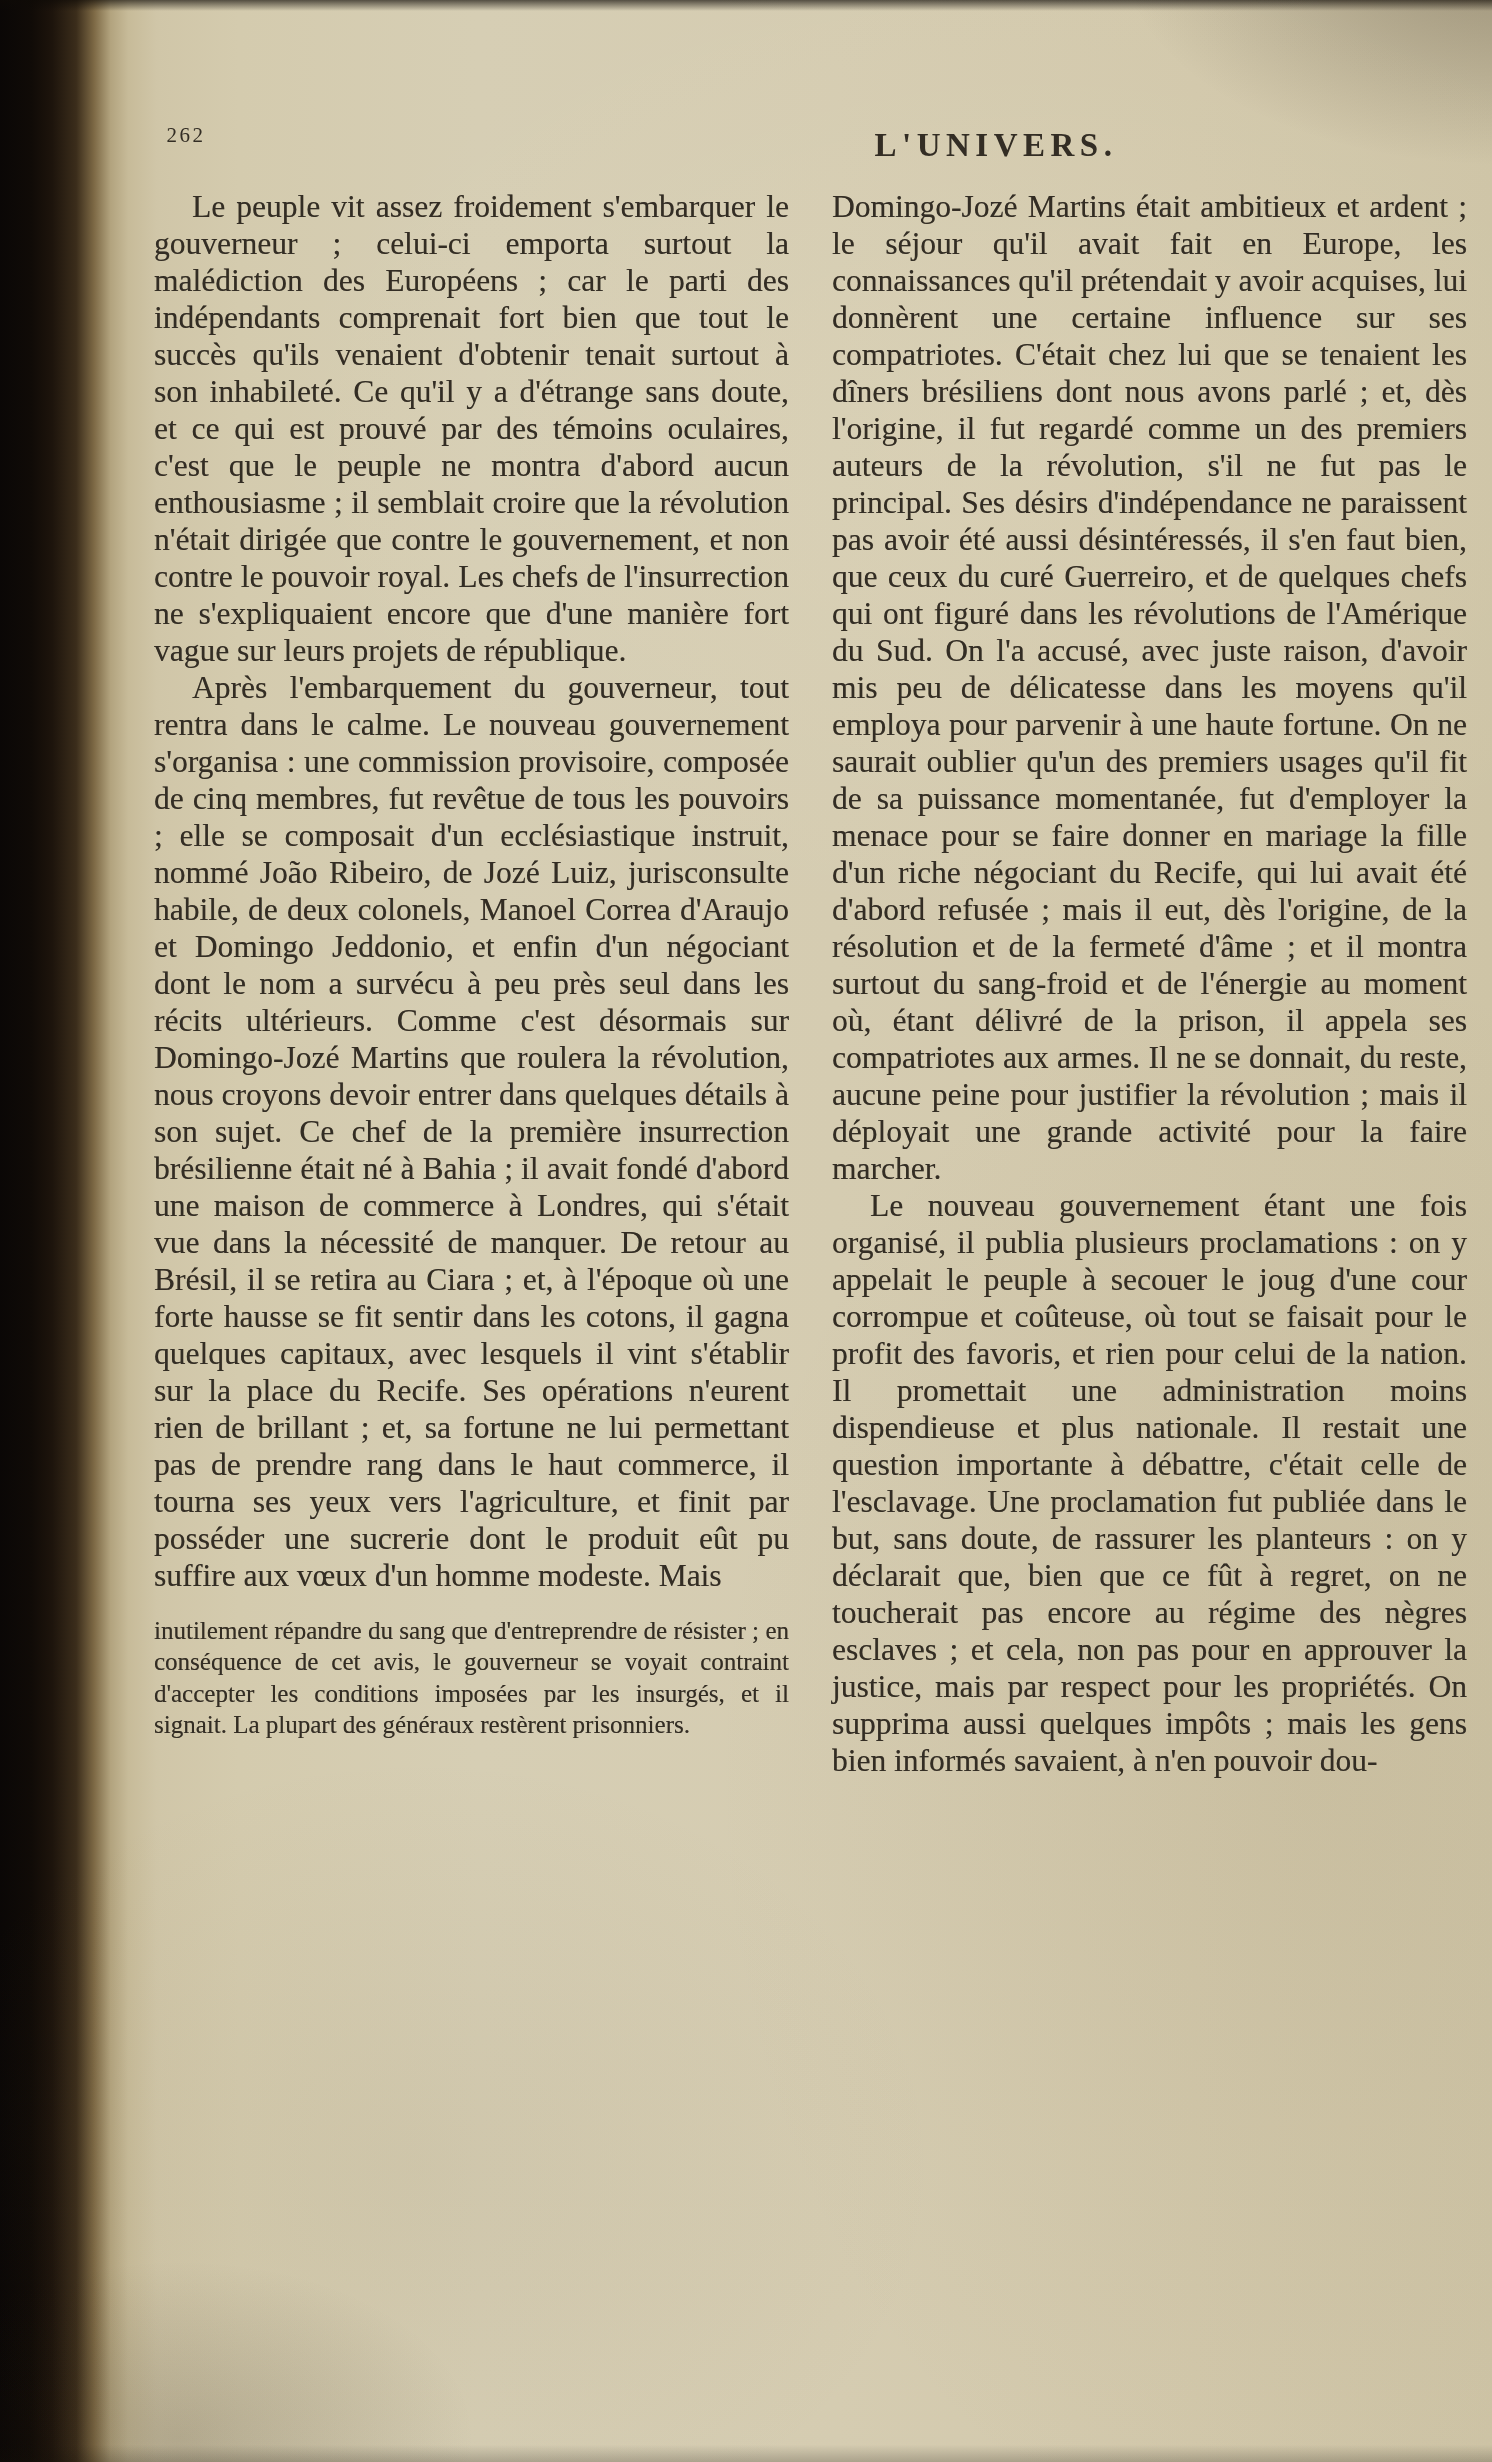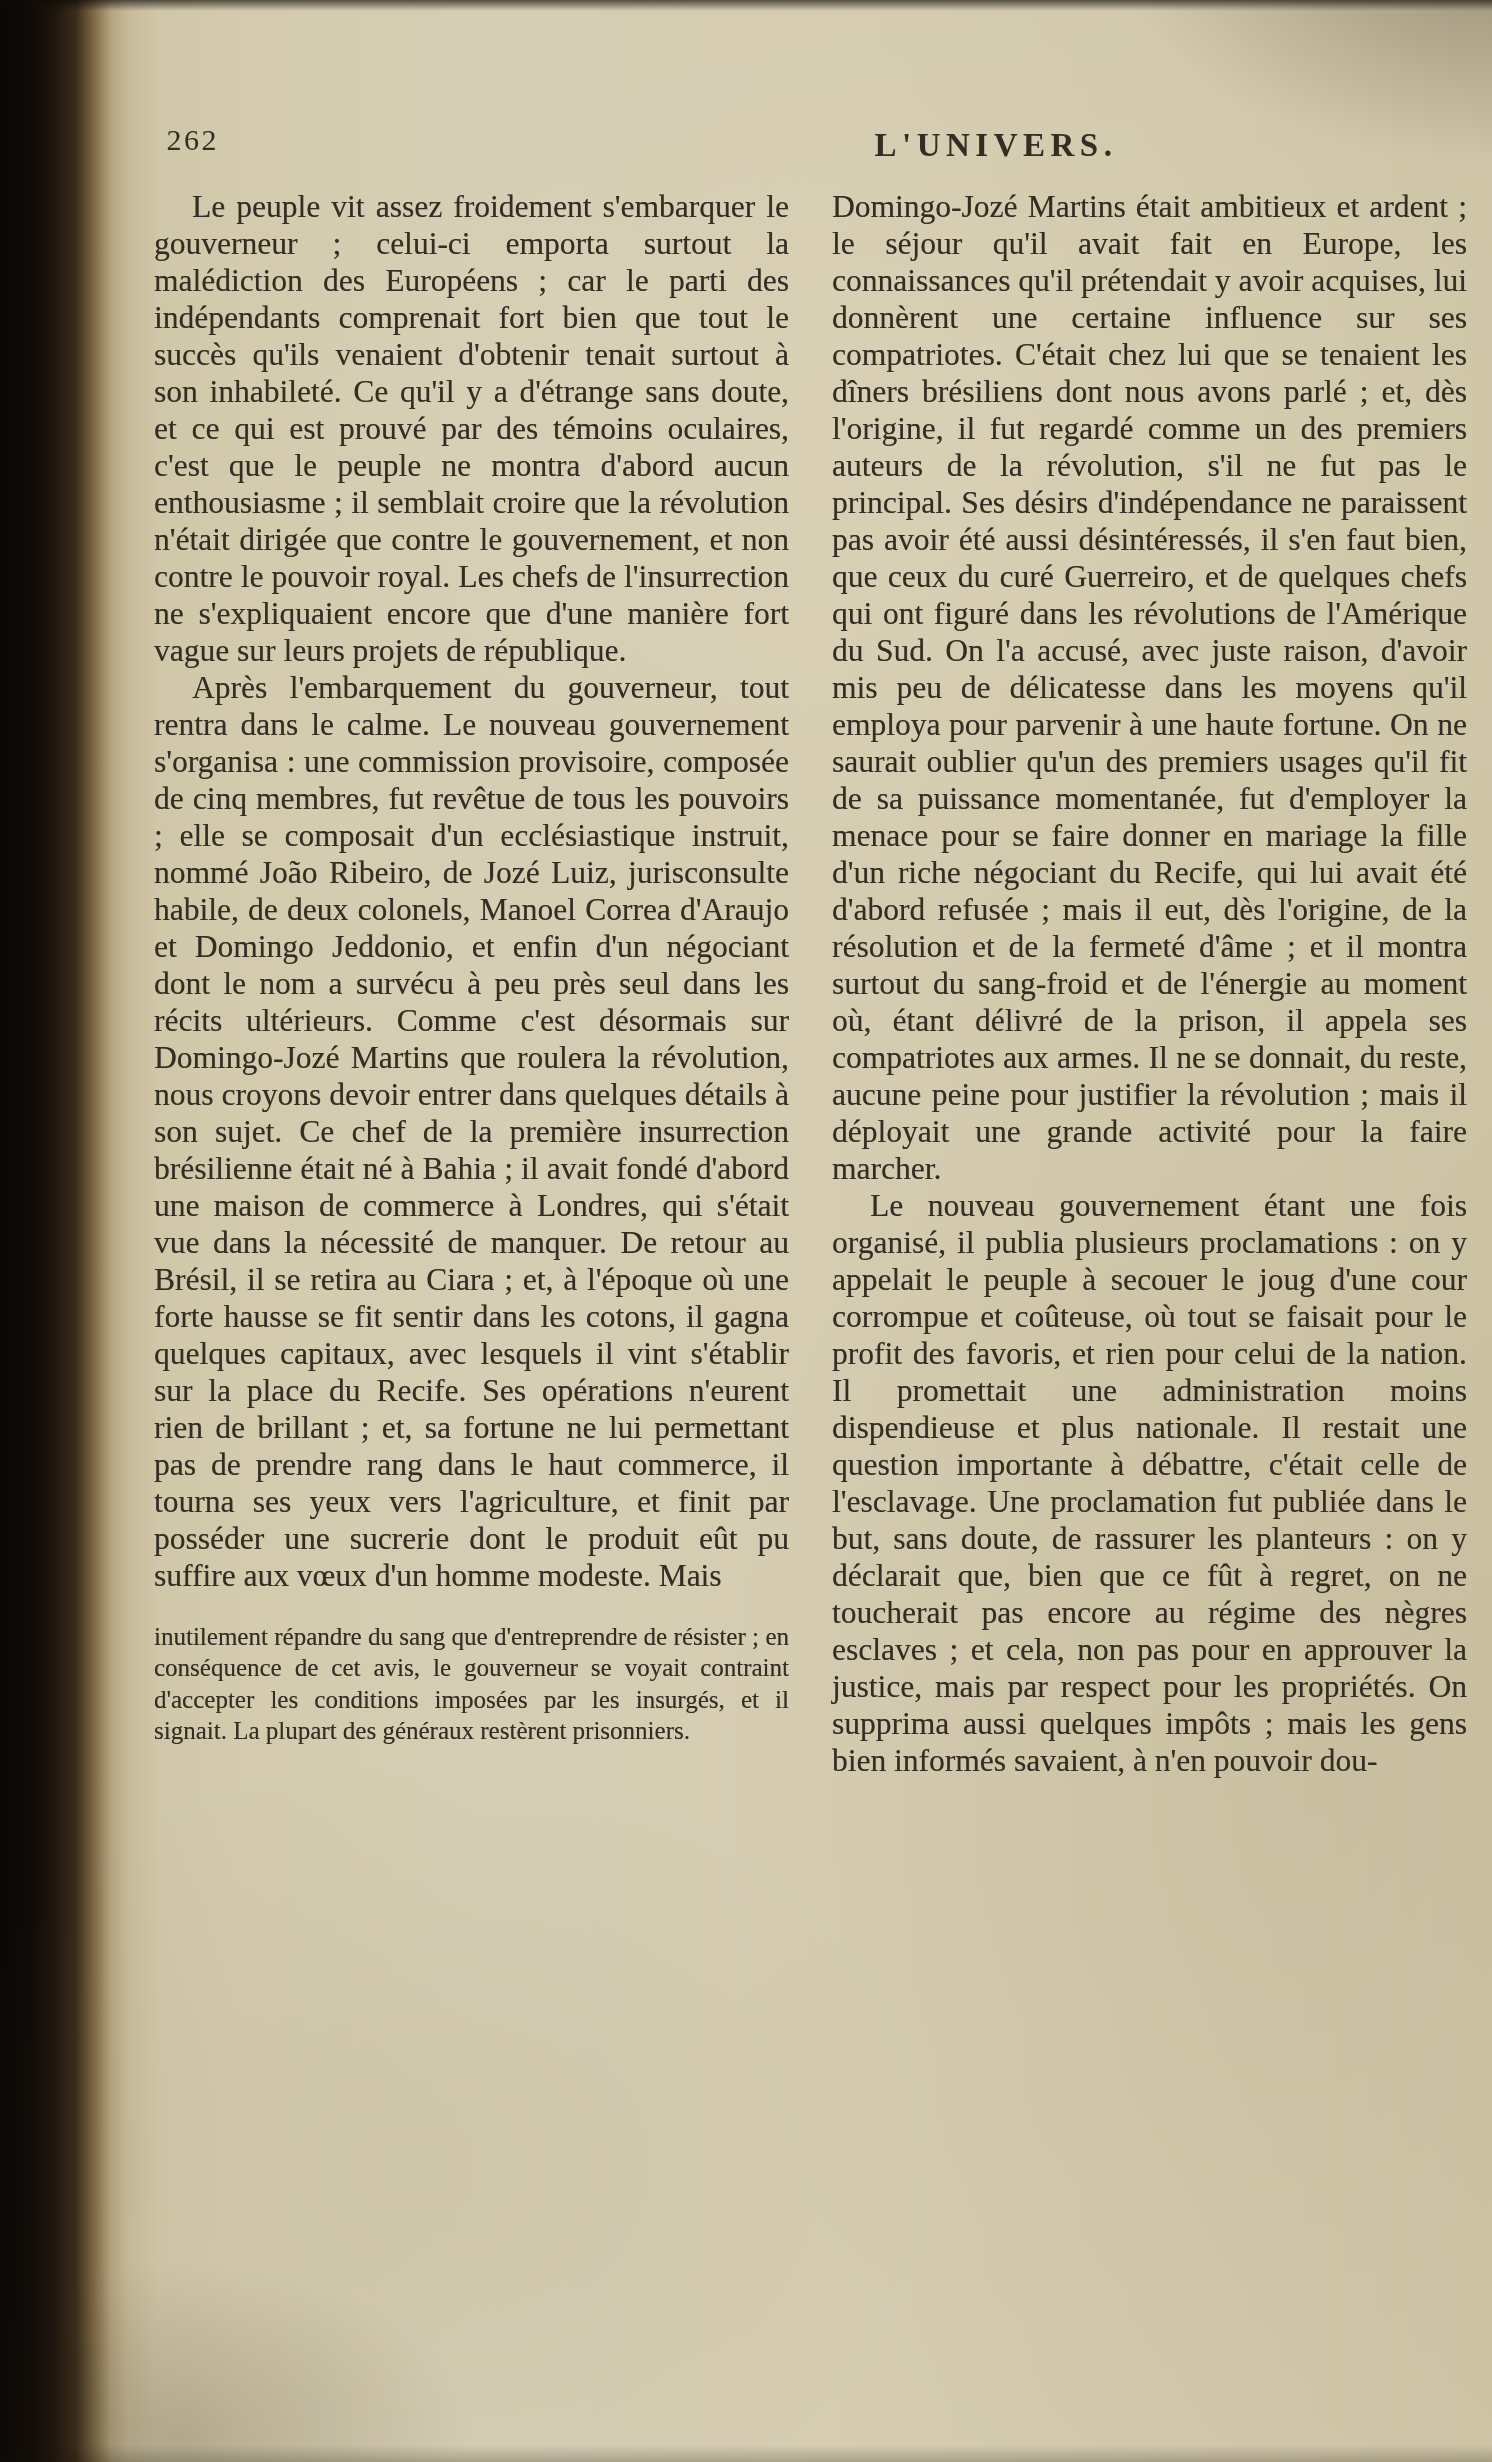--- a/index.html
+++ b/index.html
@@ -50,21 +50,21 @@
     position: absolute;
     left: 154px;
     top: 117px;
     width: 1313px;
   }
 
   .header { position: relative; height: 50px; }
   .pageno {
     position: absolute;
     left: 12.6px; top: 6.3px;
-    font-size: 30px;
+    font-size: 21px;
     letter-spacing: 2.4px;
   }
   .runhead {
     position: absolute;
     left: 842px; top: 10px;
     transform: translateX(-50%);
     font-size: 33px;
     font-weight: bold;
     letter-spacing: 5.5px;
     white-space: nowrap;
@@ -80,21 +80,21 @@
     text-align: justify;
     font-size: 31.5px;
     line-height: 37px;
     hyphens: auto;
     text-shadow: 0.2px 0.3px 0.6px rgba(42,36,26,0.45);
   }
   .col p { margin: 0; text-indent: 38px; }
   .col p.no-indent { text-indent: 0; }
 
   .footnote {
-    margin-top: 27px;
+    margin-top: 21px;
     font-size: 25px;
     line-height: 31.5px;
     text-align: justify;
     hyphens: auto;
   }
 </style>
 </head>
 <body>
 
 <div class="scan">

